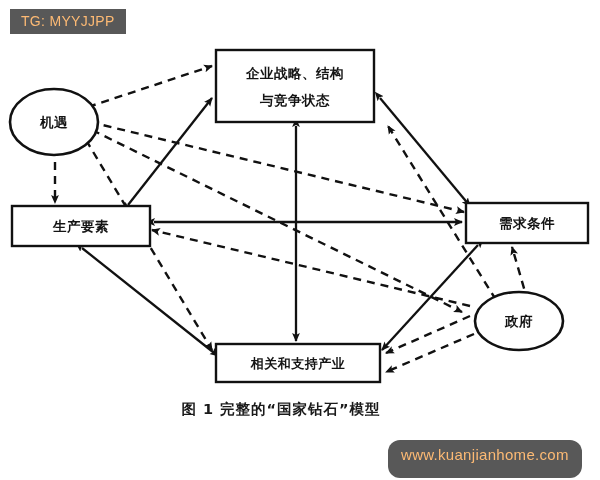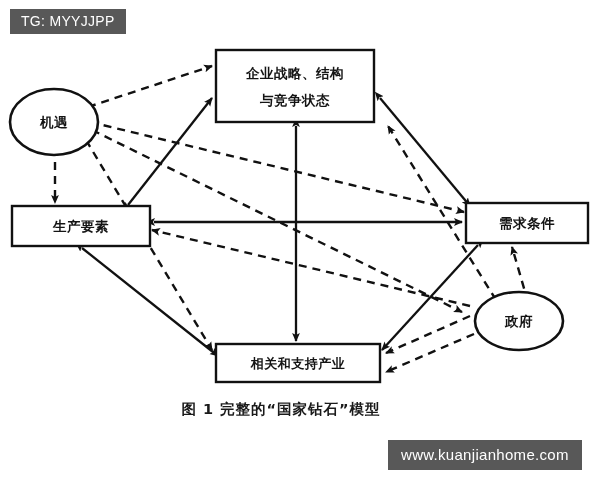--- a/index.html
+++ b/index.html
@@ -65,38 +65,39 @@
     font-family: "DejaVu Sans", "Liberation Sans", sans-serif;
     font-weight: bold;
     font-size: 14.5px;
     fill: #1a1a1a;
     text-anchor: middle;
     letter-spacing: 1px;
   }
   .watermark {
     position: absolute;
     background: #585858;
-    color: #ffffff;
+    color: #fdba74;
     font-family: "Liberation Sans", "DejaVu Sans", sans-serif;
     display: flex;
     align-items: center;
     justify-content: center;
     letter-spacing: 0.3px;
   }
   #watermark-top {
     left: 10px;
     top: 9px;
     padding: 4px 11px 5px 11px;
     font-size: 14px;
   }
   #watermark-bottom {
     left: 388px;
     top: 440px;
-    padding: 6px 13px 7px 13px;
+    padding: 6px 13px 15px 13px;
     font-size: 15px;
+    border-radius: 12px;
   }
 </style>
 </head>
 <body>
 
 <div id="stage">
 
   <svg id="diagram-svg" viewBox="0 0 600 480" xmlns="http://www.w3.org/2000/svg">
 
     <defs>

